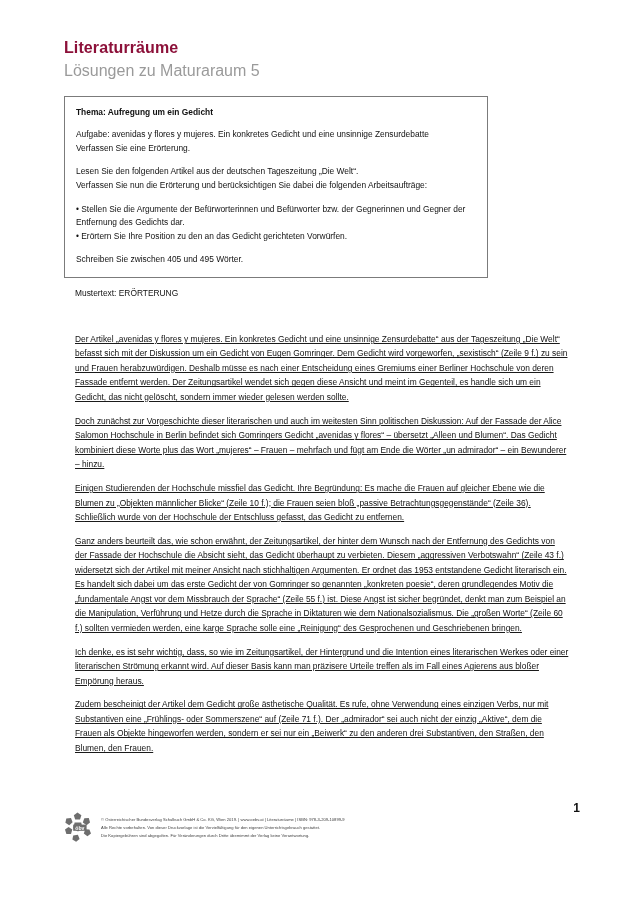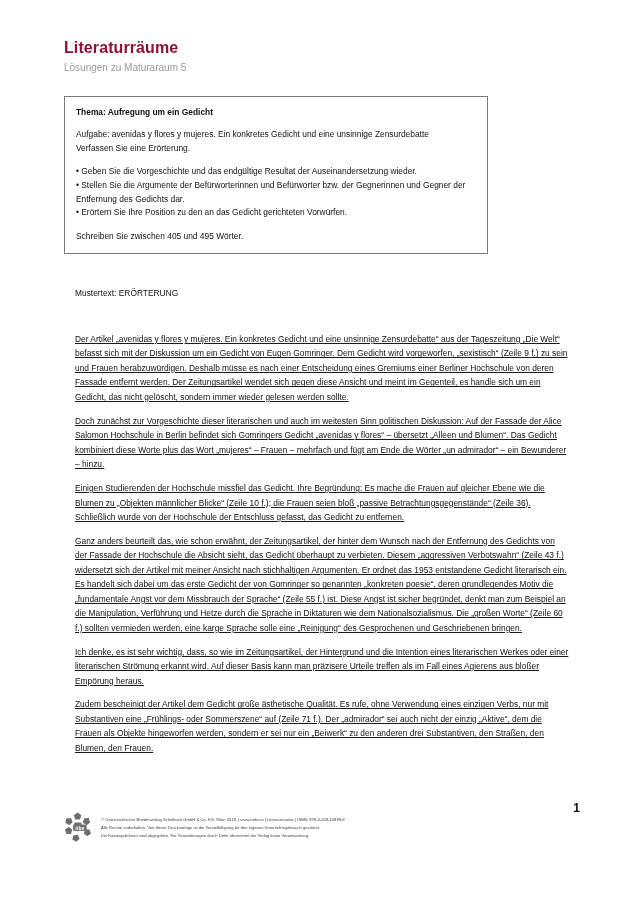--- a/index.html
+++ b/index.html
@@ -35,21 +35,21 @@
   }
   .brand-title {
     font-size: 16px;
     font-weight: bold;
     color: #8c1039;
     letter-spacing: 0.1px;
     line-height: 1.25;
     margin: 0;
   }
   .brand-subtitle {
-    font-size: 10px;
+    font-size: 16px;
     font-weight: normal;
     color: #9a9a9a;
     line-height: 1.3;
     margin: 3px 0 8px 0;
   }
 
   
   .task-box {
     position: absolute;
     left: 64px;
@@ -160,23 +160,26 @@
   </div>
 
   <div class="task-box">
     <div class="task-heading">Thema: Aufregung um ein Gedicht</div>
 
     <div class="task-para">
       <span class="task-line">Aufgabe: avenidas y flores y mujeres. Ein konkretes Gedicht und eine unsinnige Zensurdebatte</span>
       <span class="task-line">Verfassen Sie eine Erörterung.</span>
     </div>
 
+    <div class="task-para">
+      <span class="task-line">Lesen Sie den folgenden Artikel aus der deutschen Tageszeitung „Die Welt“.</span>
+      <span class="task-line">Verfassen Sie nun die Erörterung und berücksichtigen Sie dabei die folgenden Arbeitsaufträge:</span>
+    </div>
 
     <div class="task-bullets">
-      <span class="task-bullet">• Geben Sie die Vorgeschichte und das endgültige Resultat der Auseinandersetzung wieder.</span>
       <span class="task-bullet">• Stellen Sie die Argumente der Befürworterinnen und Befürworter bzw. der Gegnerinnen und Gegner der Entfernung des Gedichts dar.</span>
       <span class="task-bullet">• Erörtern Sie Ihre Position zu den an das Gedicht gerichteten Vorwürfen.</span>
     </div>
 
     <div class="task-para">Schreiben Sie zwischen 405 und 495 Wörter.</div>
   </div>
 
   <div class="mustertext">Mustertext: ERÖRTERUNG</div>
 
   <div class="body-text">

